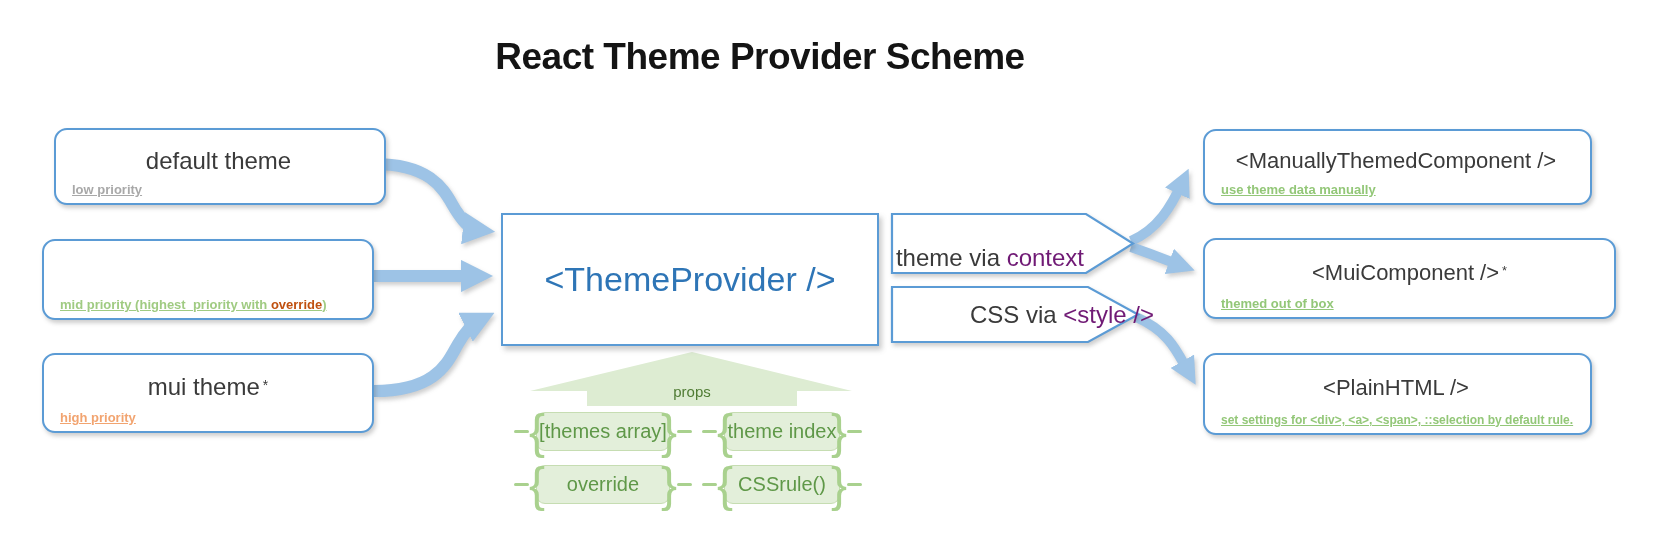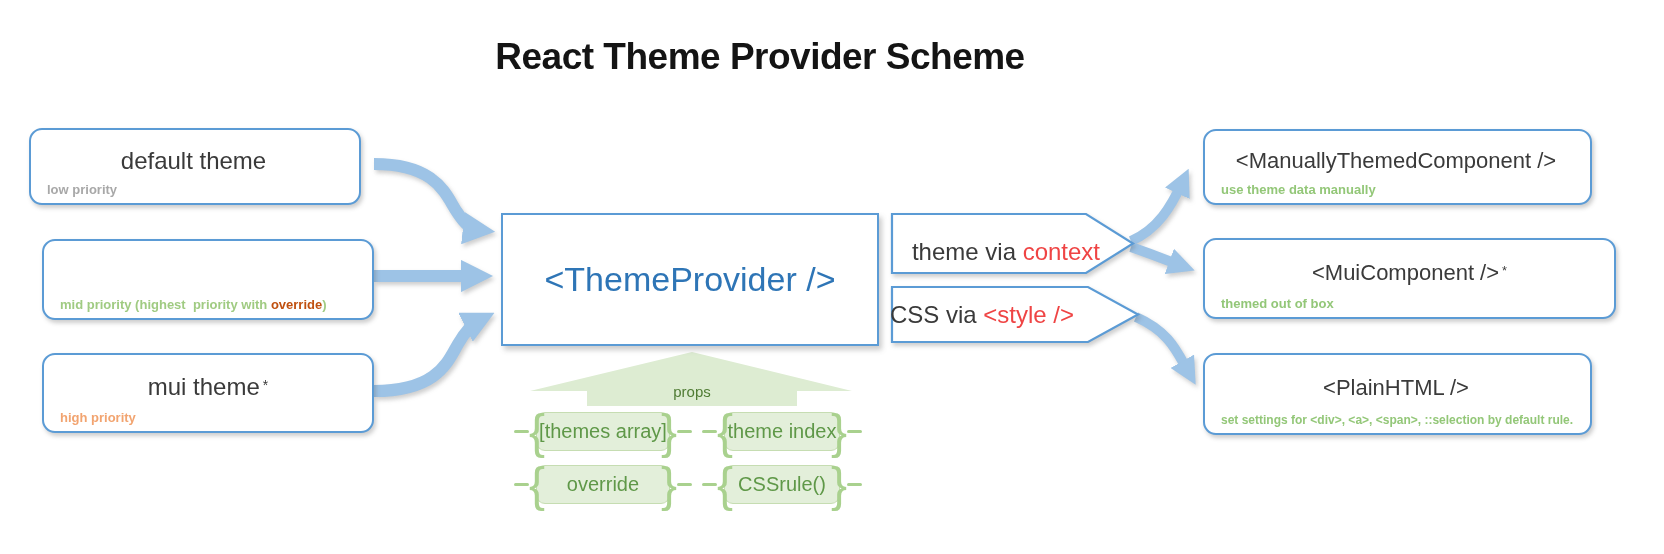--- a/index.html
+++ b/index.html
@@ -20,23 +20,23 @@
     position:absolute;background:#fff;border:2.5px solid #5b9bd5;border-radius:13px;
     box-shadow:2px 3px 4px rgba(90,90,90,0.30);
   }
   .node .lbl{
     position:absolute;left:0;right:0;top:0;bottom:12px;
     display:flex;align-items:center;justify-content:center;
     font-size:24px;color:#3a3a3a;white-space:nowrap;
   }
   .node .lbl sup{font-size:58%;margin-left:3px;position:relative;top:-2px;}
   .node .sub{
-    position:absolute;left:16px;bottom:6px;font-size:13px;font-weight:bold;white-space:pre;
-  }
-  .in1{left:29px;top:128px;width:328px;height:73px;}
+    position:absolute;left:16px;bottom:6px;font-size:13px;font-weight:bold;white-space:pre;text-decoration:underline;
+  }
+  .in1{left:54px;top:128px;width:328px;height:73px;}
   .in2{left:42px;top:239px;width:328px;height:77px;}
   .in3{left:42px;top:353px;width:328px;height:76px;}
   .out1{left:1203px;top:129px;width:385px;height:72px;}
   .out2{left:1203px;top:238px;width:385px;height:77px;padding-left:24px;}
   .out3{left:1203px;top:353px;width:385px;height:78px;}
   .out1 .lbl,.out2 .lbl,.out3 .lbl{font-size:22px;}
 
   .sub-gray{color:#a8a8a8;}
   .sub-green{color:#a0cb82;}
   .sub-green .em{color:#c0500f;}
@@ -50,23 +50,23 @@
     border:2px solid #5b9bd5;box-shadow:3px 4px 5px rgba(90,90,90,0.30);
     display:flex;align-items:center;justify-content:center;
     font-size:34px;color:#2e75b6;white-space:nowrap;
   }
 
   
   .flag-text{
     position:absolute;display:flex;align-items:center;justify-content:center;
     font-size:24px;color:#3a3a3a;white-space:pre;
   }
-  .flag-text .em{color:#ef4444;text-align:center;}
-  .flag1-text{left:892px;top:222px;width:196px;height:59px;padding-left:16px;}
-  .flag2-text{left:864px;top:287px;width:196px;height:55px;padding-left:20px;}
+  .flag-text .em{color:#701a75;text-align:center;}
+  .flag1-text{left:892px;top:228px;width:196px;height:59px;}
+  .flag2-text{left:944px;top:287px;width:196px;height:55px;padding-left:20px;}
 
   
   .props-label{
     position:absolute;left:587px;top:383px;width:210px;text-align:center;
     font-size:15px;color:#4f7b33;
   }
   .pill{position:absolute;height:39px;display:flex;align-items:center;}
   .pill .tick{width:15px;height:3px;background:#a9d18e;border-radius:2px;flex:none;}
   .pill .brace{color:#a9d18e;font-size:48px;line-height:1;flex:none;position:relative;z-index:2;}
   .brace-l::before{content:"{";}

